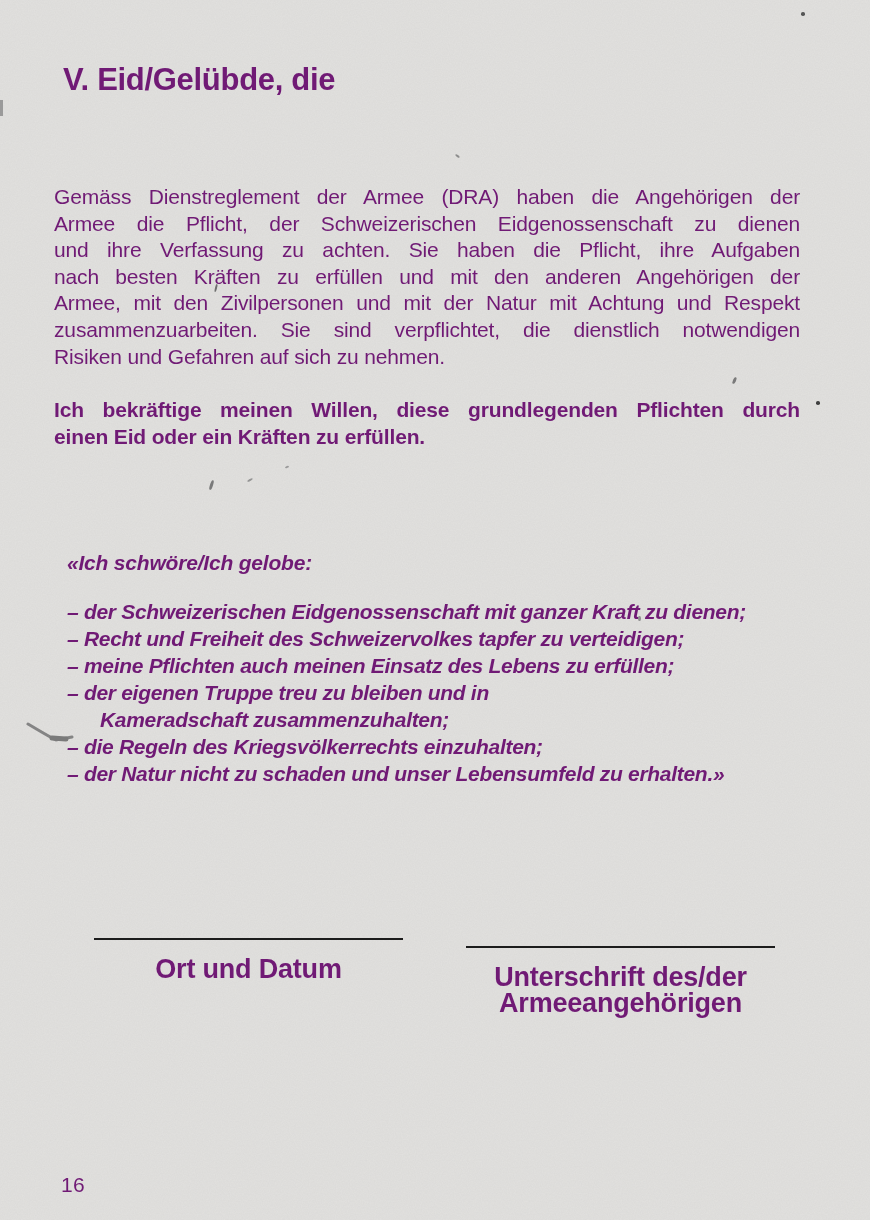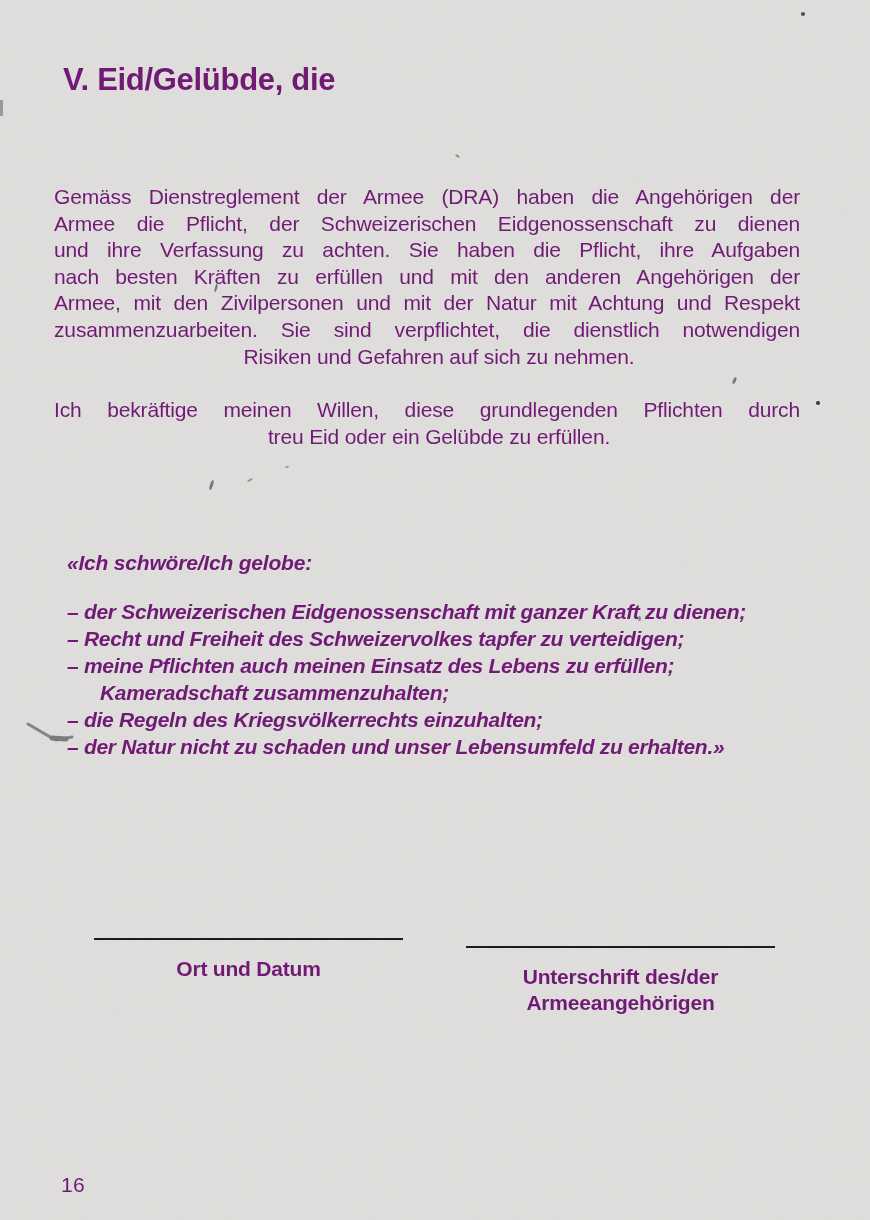--- a/index.html
+++ b/index.html
@@ -37,23 +37,23 @@
   
   .textblock {
     position: absolute;
     left: 54px;
     width: 746px;
     font-size: 21px;
     line-height: 26.6px;
     letter-spacing: -0.15px;
   }
   .intro-para { top: 184px; }
-  .affirmation-para { top: 397px; font-weight: normal; }
+  .affirmation-para { top: 397px; font-weight: bold; }
   .jline { text-align: justify; text-align-last: justify; white-space: normal; }
-  .lline { text-align: center; margin-left: 24px; }
+  .lline { text-align: left; }
 
   
   .oath-intro {
     position: absolute;
     left: 67px;
     top: 503px;
     font-size: 21px;
     font-weight: bold;
     font-style: italic;
     letter-spacing: -0.2px;
@@ -75,21 +75,21 @@
   .oath-cont { padding-left: 33px; }
 
   
   .sig-col { position: absolute; top: 938px; width: 309px; }
   .sig-left { left: 94px; }
   .sig-right { left: 466px; margin-top: 8px; }
   .sig-rule { height: 0; border-top: 2px solid #1c1c1c; }
   .sig-label {
     margin-top: 16px;
     text-align: center;
-    font-size: 21px;
+    font-size: 27px;
     font-weight: bold;
     line-height: 26px;
     letter-spacing: -0.2px;
   }
 
   
   .page-number {
     position: absolute;
     left: 61px;
     top: 1133px;
@@ -126,29 +126,30 @@
       <div class="jline">Armee die Pflicht, der Schweizerischen Eidgenossenschaft zu dienen</div>
       <div class="jline">und ihre Verfassung zu achten. Sie haben die Pflicht, ihre Aufgaben</div>
       <div class="jline">nach besten Kräften zu erfüllen und mit den anderen Angehörigen der</div>
       <div class="jline">Armee, mit den Zivilpersonen und mit der Natur mit Achtung und Respekt</div>
       <div class="jline">zusammenzuarbeiten. Sie sind verpflichtet, die dienstlich notwendigen</div>
       <div class="lline">Risiken und Gefahren auf sich zu nehmen.</div>
     </div>
 
     <div class="textblock affirmation-para">
       <div class="jline">Ich bekräftige meinen Willen, diese grundlegenden Pflichten durch</div>
-      <div class="lline">treu Eid oder ein Gelübde zu erfüllen.</div>
+      <div class="lline">einen Eid oder ein Kräften zu erfüllen.</div>
     </div>
 
     <div class="oath-intro">«Ich schwöre/Ich gelobe:</div>
 
     <div class="oath-list">
       <div class="oath-line">– der Schweizerischen Eidgenossenschaft mit ganzer Kraft zu dienen;</div>
       <div class="oath-line">– Recht und Freiheit des Schweizervolkes tapfer zu verteidigen;</div>
       <div class="oath-line">– meine Pflichten auch meinen Einsatz des Lebens zu erfüllen;</div>
+      <div class="oath-line">– der eigenen Truppe treu zu bleiben und in</div>
       <div class="oath-line oath-cont">Kameradschaft zusammenzuhalten;</div>
       <div class="oath-line">– die Regeln des Kriegsvölkerrechts einzuhalten;</div>
       <div class="oath-line">– der Natur nicht zu schaden und unser Lebensumfeld zu erhalten.»</div>
     </div>
 
     <div class="sig-col sig-left">
       <div class="sig-rule"></div>
       <div class="sig-label">Ort und Datum</div>
     </div>
 

